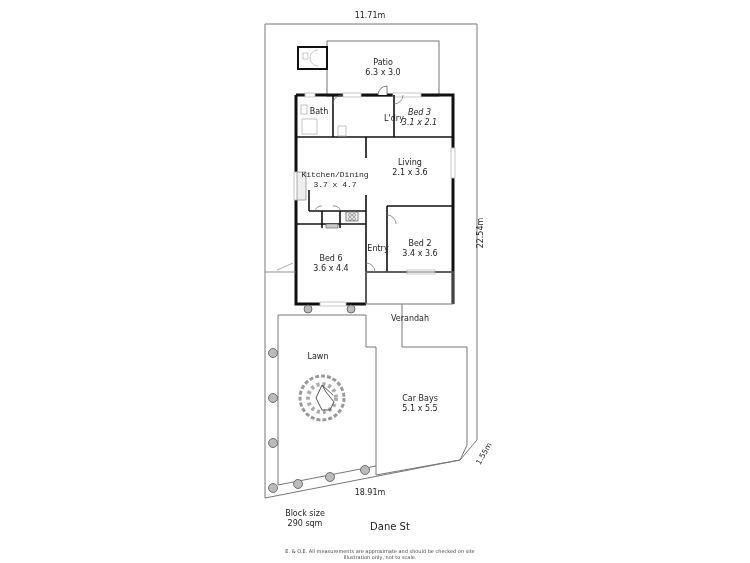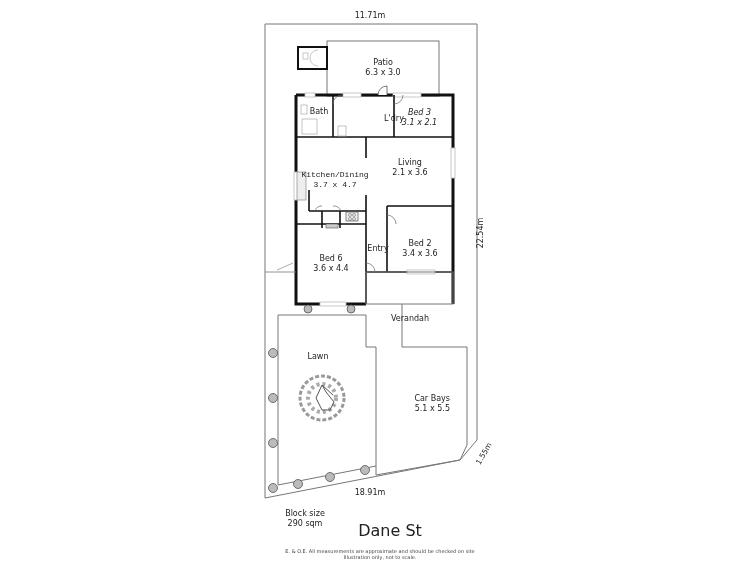--- a/index.html
+++ b/index.html
@@ -2,21 +2,21 @@
 <html><head>
 <meta charset="utf-8">
 <style>
   html,body{margin:0;padding:0;background:#ffffff;}
   body{width:750px;height:563px;position:relative;overflow:hidden;font-family:"DejaVu Sans","Liberation Sans",sans-serif;}
   svg{position:absolute;left:0;top:0;}
   .lbl{position:absolute;color:#222;text-align:center;white-space:nowrap;line-height:1.25;}
   .s8{font-size:8px;}
   .s7{font-size:7.5px;}
   .s6{font-size:5px;color:#444;}
-  .s10{font-size:16px;}
+  .s10{font-size:10px;}
 </style>
 </head>
 <body>
 
 <svg width="750" height="563" viewBox="0 0 750 563">
 
   <polyline points="265,24 477,24 477,440 460,460 265,498 265,24" fill="none" stroke="#777" stroke-width="1"></polyline>
 
   <rect x="327" y="41" width="112" height="55" fill="none" stroke="#777" stroke-width="1"></rect>
 
@@ -140,21 +140,21 @@
   <div>Bed 2</div>
   <div>3.4 x 3.6</div>
 </div>
 <div class="lbl s8" style="left:366px;top:244px;width:24px;">Entry</div>
 <div class="lbl s8" style="left:303px;top:254px;width:56px;">
   <div>Bed 6</div>
   <div>3.6 x 4.4</div>
 </div>
 <div class="lbl s8" style="left:380px;top:284px;width:60px;margin-top:30px;">Verandah</div>
 <div class="lbl s8" style="left:300px;top:352px;width:36px;">Lawn</div>
-<div class="lbl s8" style="left:390px;top:394px;width:60px;text-align:right;">
+<div class="lbl s8" style="left:390px;top:394px;width:60px;">
   <div>Car Bays</div>
   <div>5.1 x 5.5</div>
 </div>
 
 <div class="lbl s8" style="left:280px;top:509px;width:50px;">
   <div>Block size</div>
   <div>290 sqm</div>
 </div>
 
 <div class="lbl s10" style="left:350px;top:521px;width:80px;">Dane St</div>

